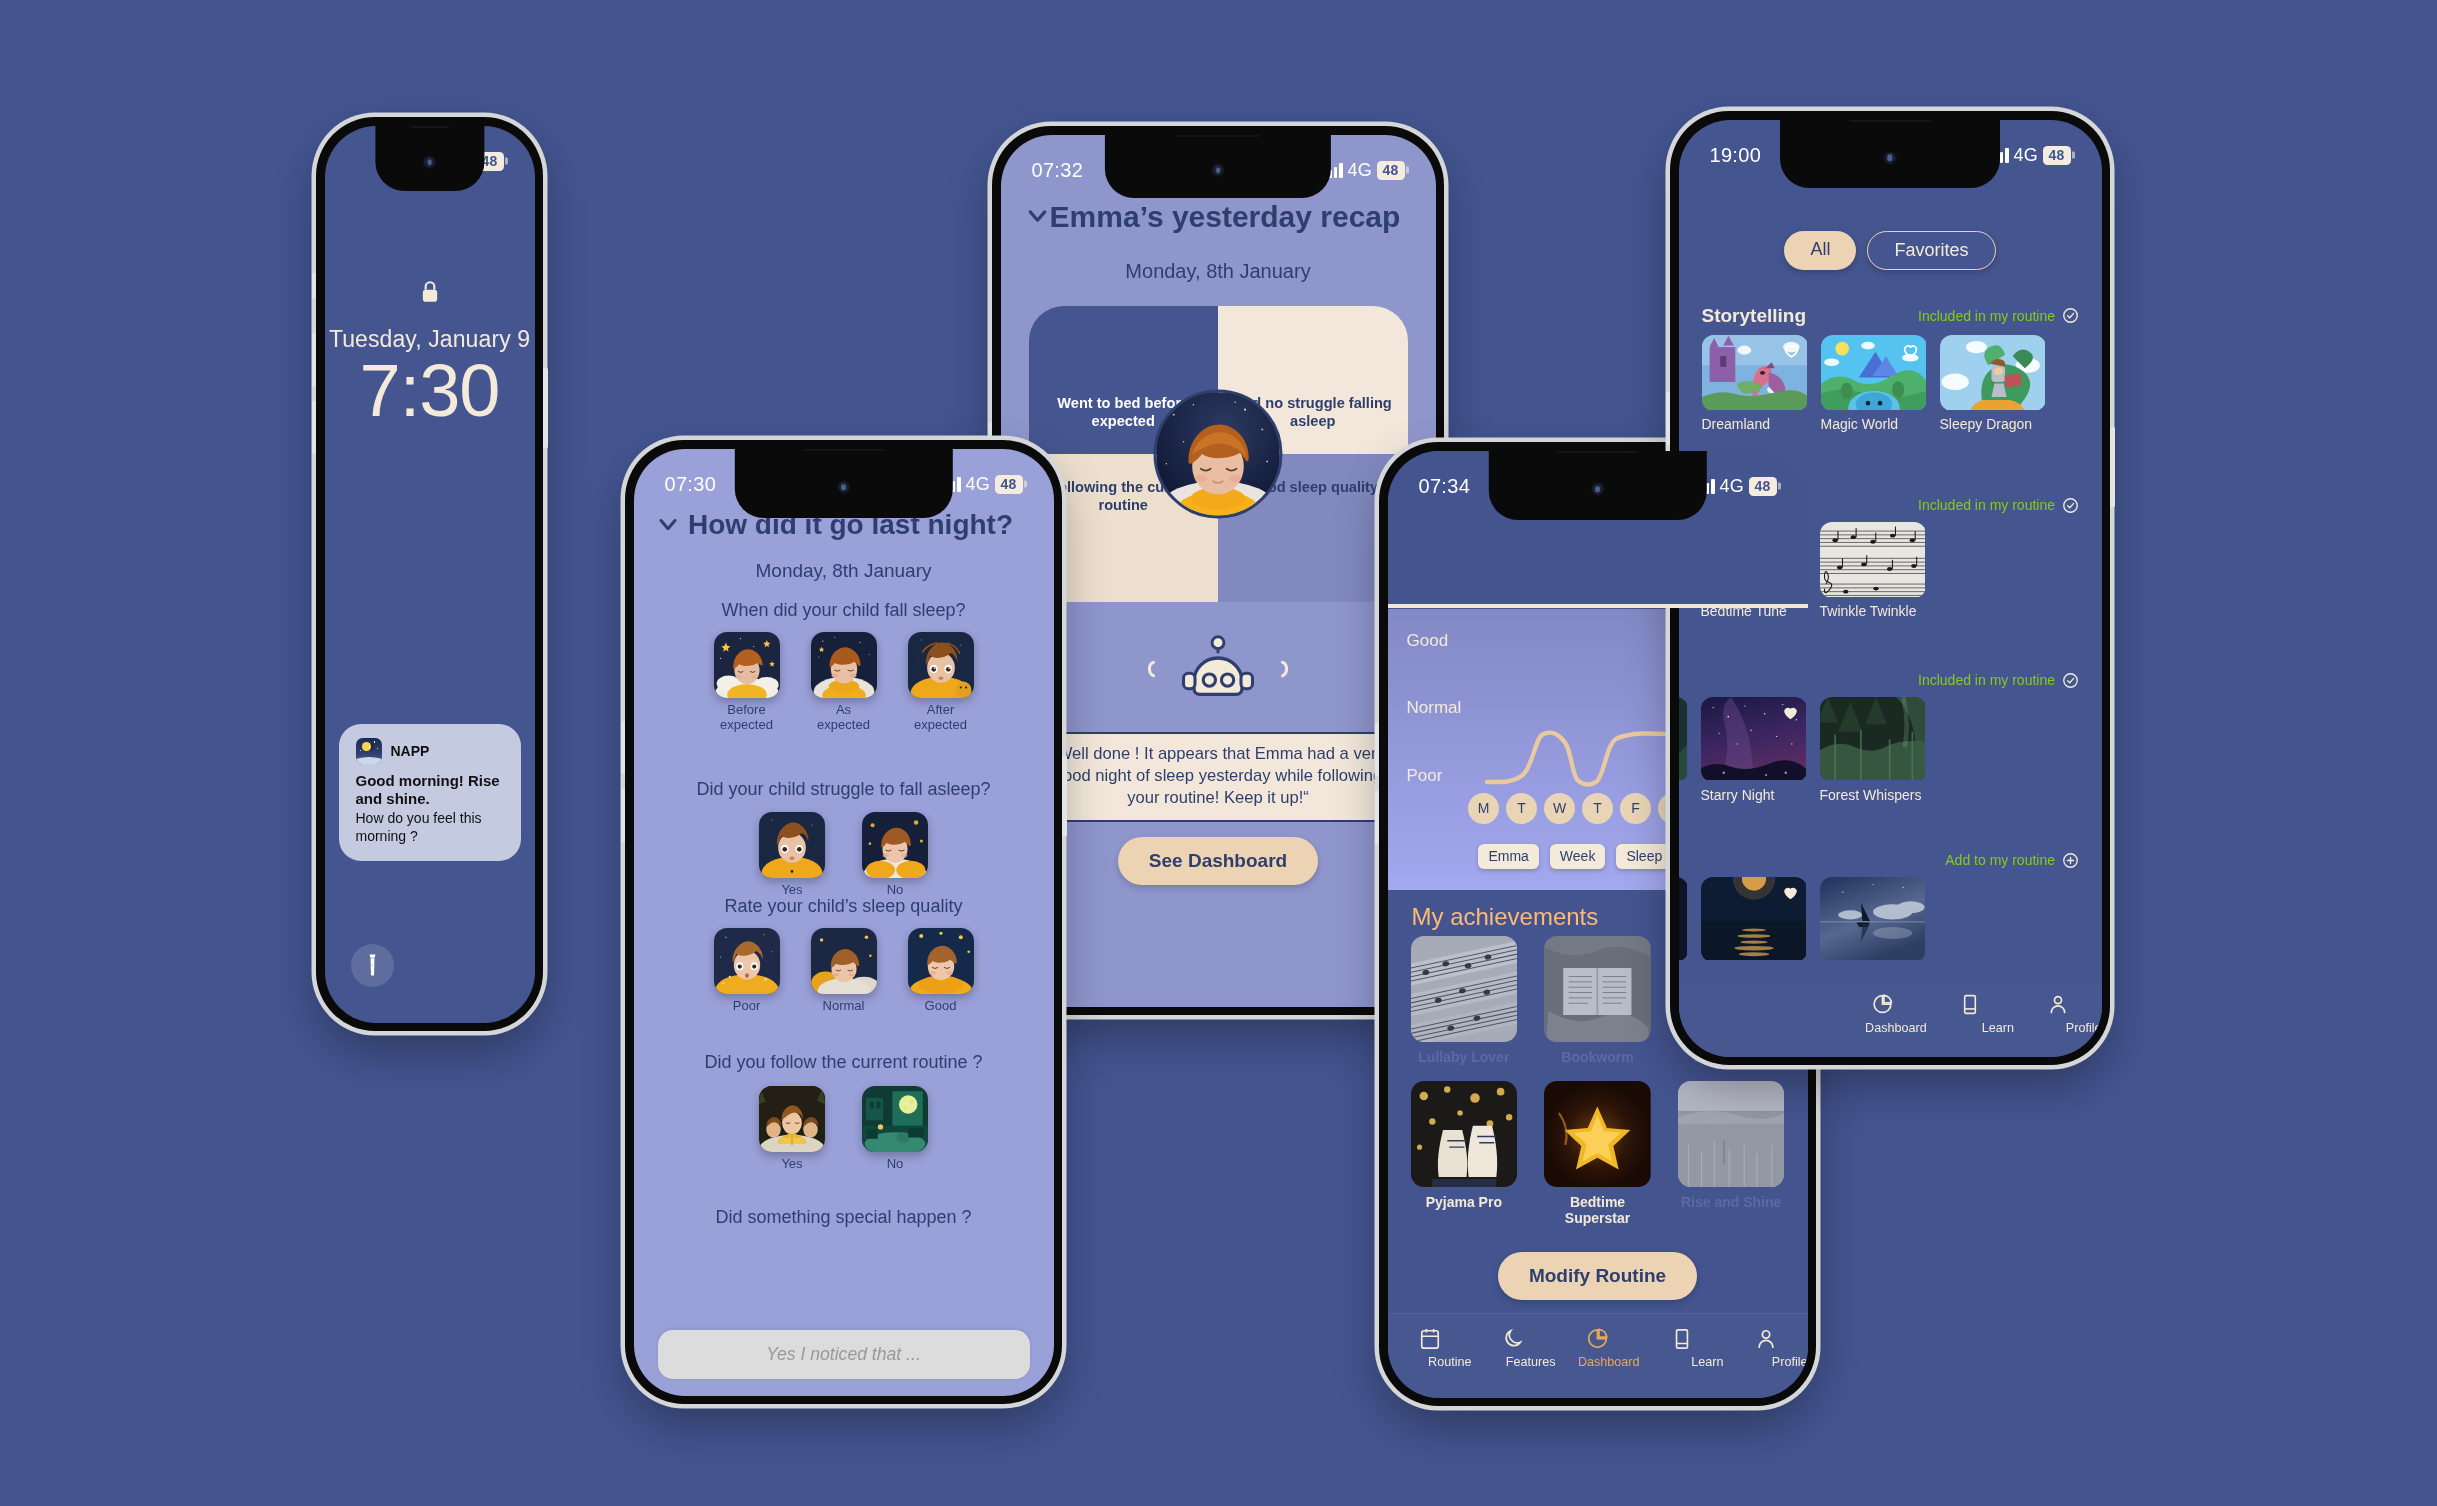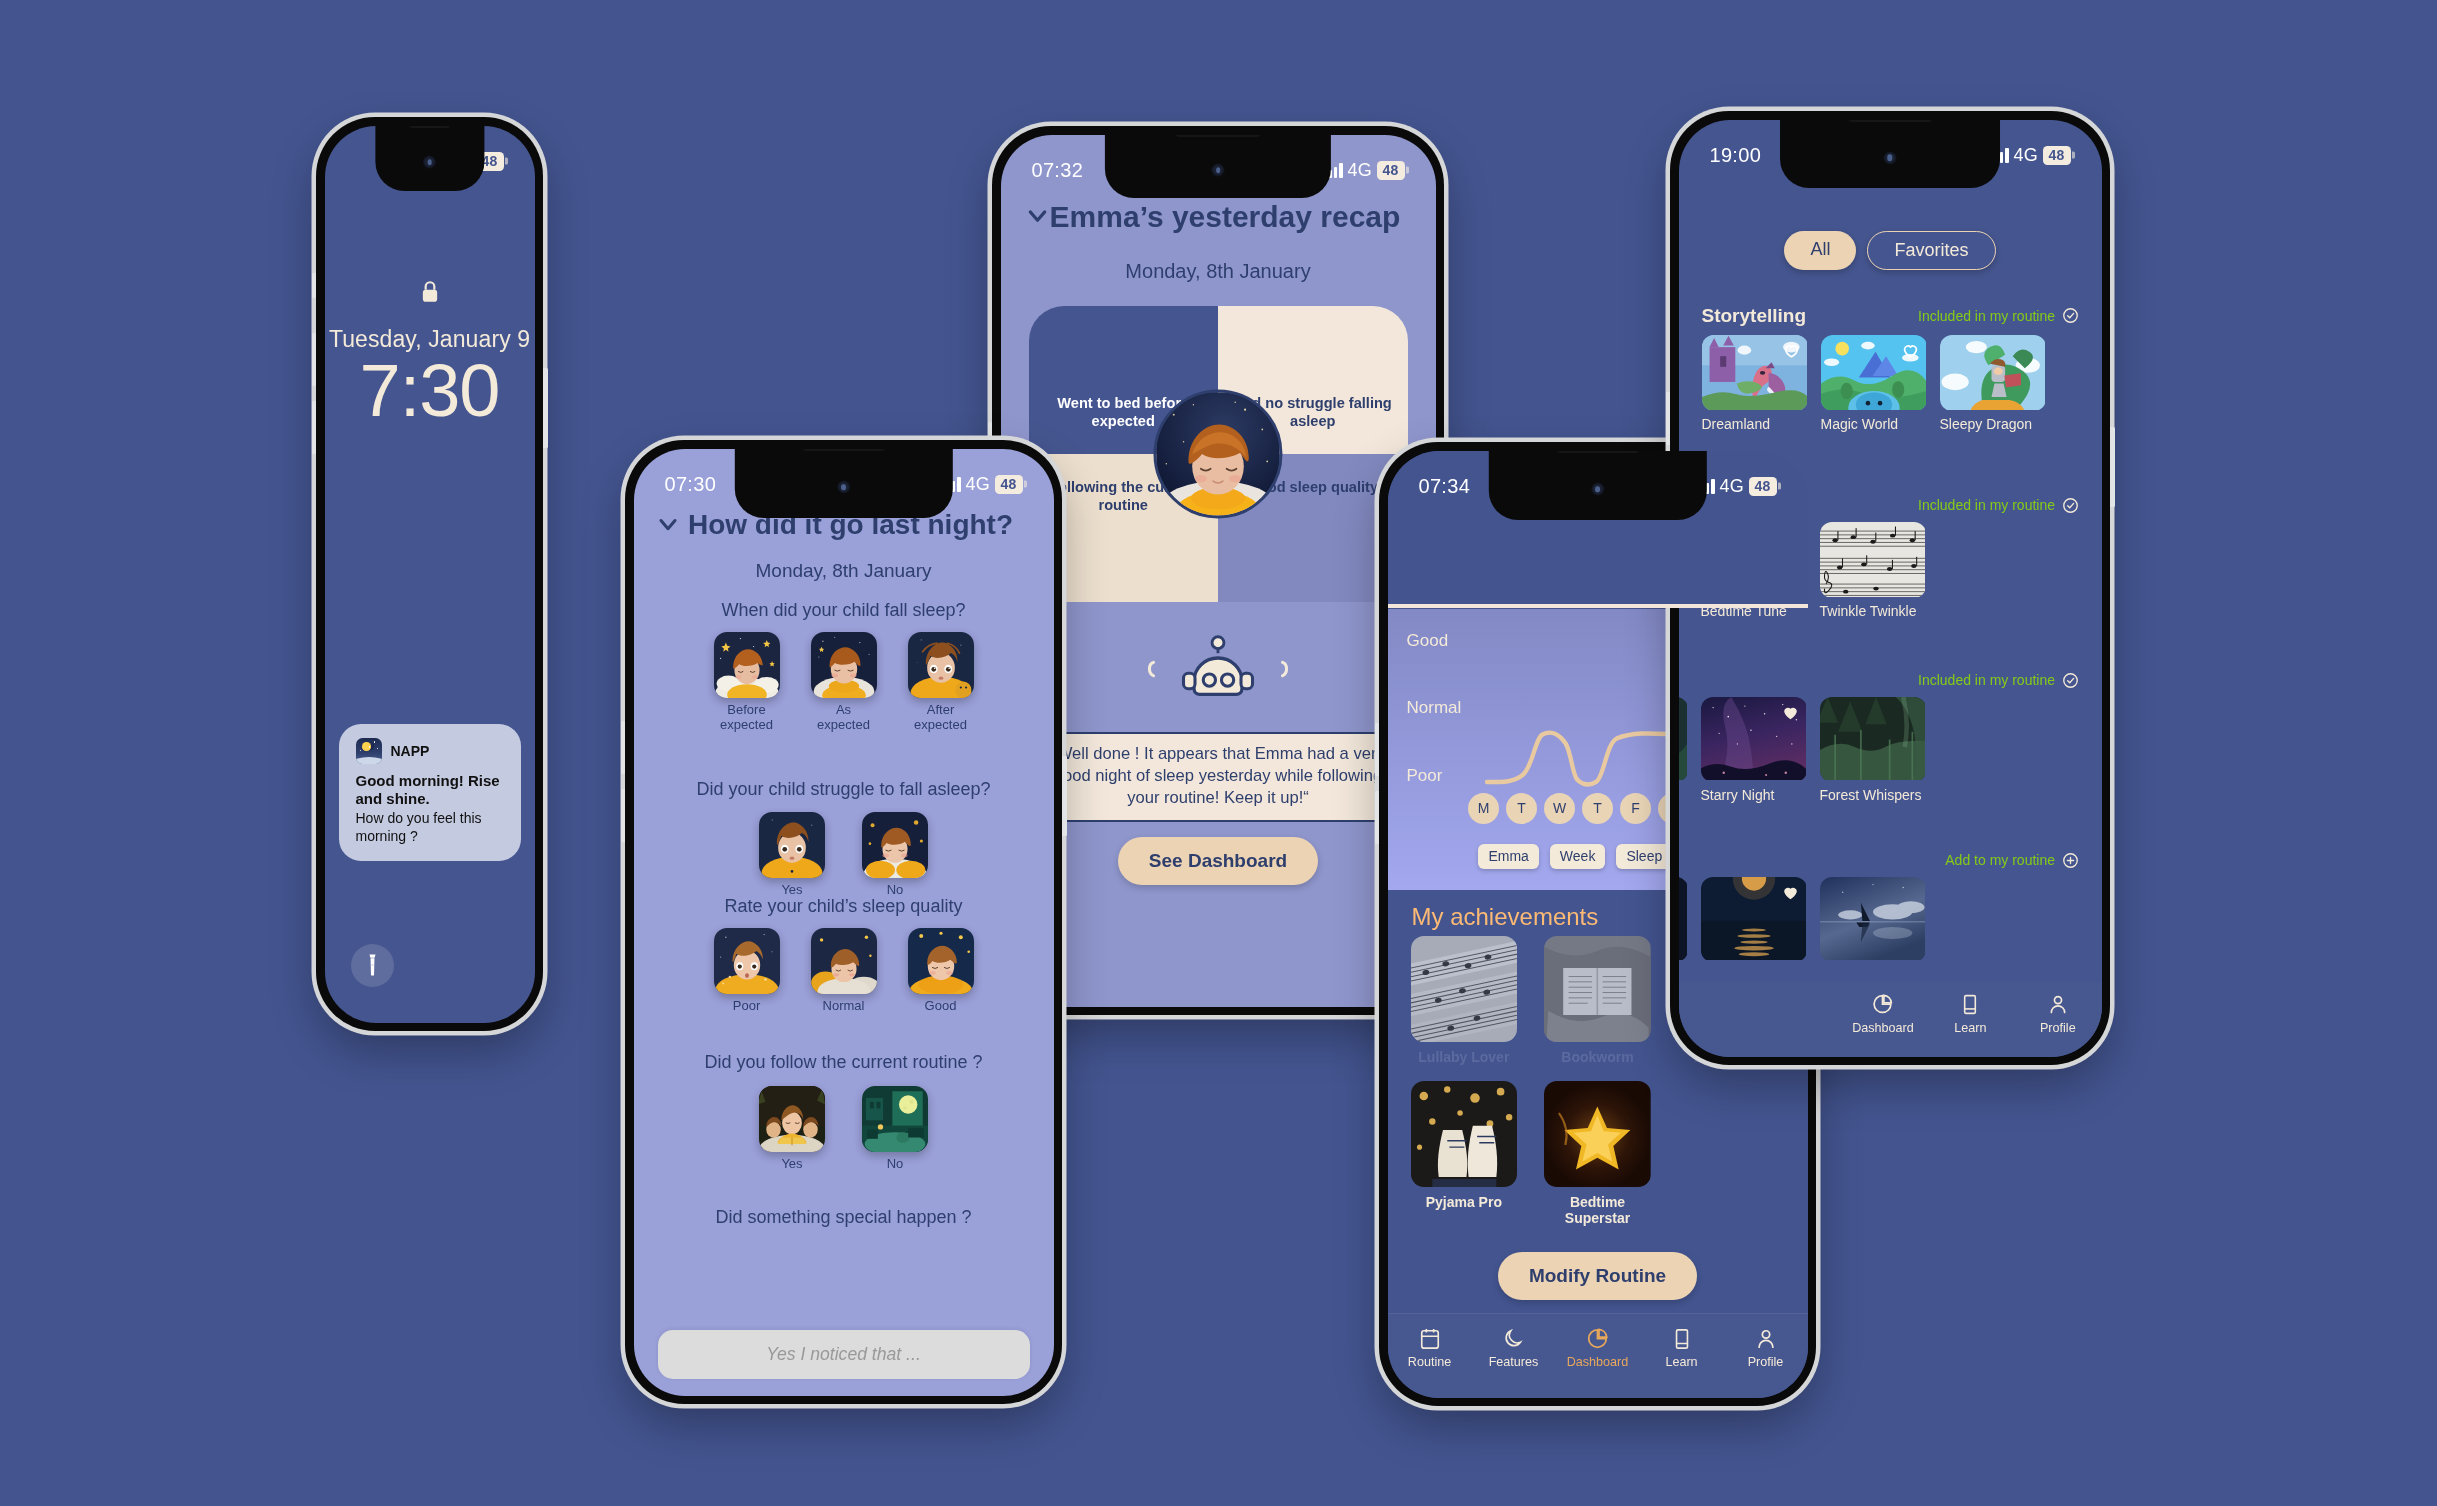--- a/index.html
+++ b/index.html
@@ -211,21 +211,21 @@
   .ach .nm{margin-top:6.5px;font-size:14px;font-weight:bold;}
   .ach.on .nm{color:#f4ead9;}
   .ach.off .nm{color:#5b6a9f;}
   .ach.off .box{filter:grayscale(1) brightness(.95);opacity:.78;}
   .modify-wrap{position:absolute;left:0;right:0;top:801px;text-align:center;}
   .tabbar{
     position:absolute;bottom:0;left:0;right:0;height:85px;background:#47578f;
     display:flex;align-items:flex-start;padding-top:12px;z-index:20;
     border-top:0.5px solid rgba(255,255,255,.07);
   }
-  .tab{flex:1;text-align:center;color:#f4ead9;}
+  .tab{flex:1;text-align:right;color:#f4ead9;}
   .tab .ico{height:26px;display:flex;align-items:center;justify-content:center;}
   .tab .lb{font-size:12.6px;margin-top:3px;}
   .tab.active{color:#e8a85c;}
 
   
   #phone5{ left:1670px; top:111px; width:440px; height:954px; }
   #phone5 .screen{ background:#45558f; }
   .seg{position:absolute;top:111px;left:0;right:0;display:flex;justify-content:center;gap:11px;}
   .seg .s{
     border-radius:30px;font-size:18px;padding:8px 26px;
@@ -861,20 +861,35 @@
                   <stop offset="100%" stop-color="#190a04"></stop>
             </radialGradient>
               </defs>
             <rect width="100" height="100" fill="url(#glow)"></rect>
             <path d="M50 24l9 20 22 2-16 15 5 22-20-11-20 11 5-22-16-15 22-2z" fill="#f0b824"></path>
             <path d="M50 32l6 15 16 1.5-12 11 4 16-14-8-14 8 4-16-12-11 16-1.5z" fill="#ffd86b" opacity=".75"></path>
             <path d="M14 30q10 14 6 30" stroke="#c07c1e" stroke-width="2" fill="none" opacity=".7"></path>
           </svg>
         </div>
         <div class="nm">Bedtime Superstar</div>
+      </div>
+      <div class="ach off">
+        <div class="box">
+          <svg class="art" viewBox="0 0 100 100" preserveAspectRatio="xMidYMid slice">
+            <rect width="100" height="100" fill="#c6c8c9"></rect>
+            <rect y="0" width="100" height="28" fill="#dcdedf"></rect>
+            <rect y="28" width="100" height="72" fill="#b2b5b6"></rect>
+            <path d="M0 34q30-10 56-2t44-2v10H0z" fill="#c9cbcc" opacity=".8"></path>
+            <g stroke="#d8dadb" stroke-width="1" opacity=".8">
+              <path d="M10 100V60M22 100V66M34 100V56M48 100V64M62 100V58M74 100V68M88 100V60"></path>
+            </g>
+            <rect x="42" y="56" width="2" height="22" fill="#9b9e9f"></rect>
+          </svg>
+        </div>
+        <div class="nm">Rise and Shine</div>
       </div>
     </div>
 
     <div class="modify-wrap">
       <span class="btn-pill">Modify Routine</span>
     </div>
 
     <div class="tabbar">
       <div class="tab">
         <div class="ico">

